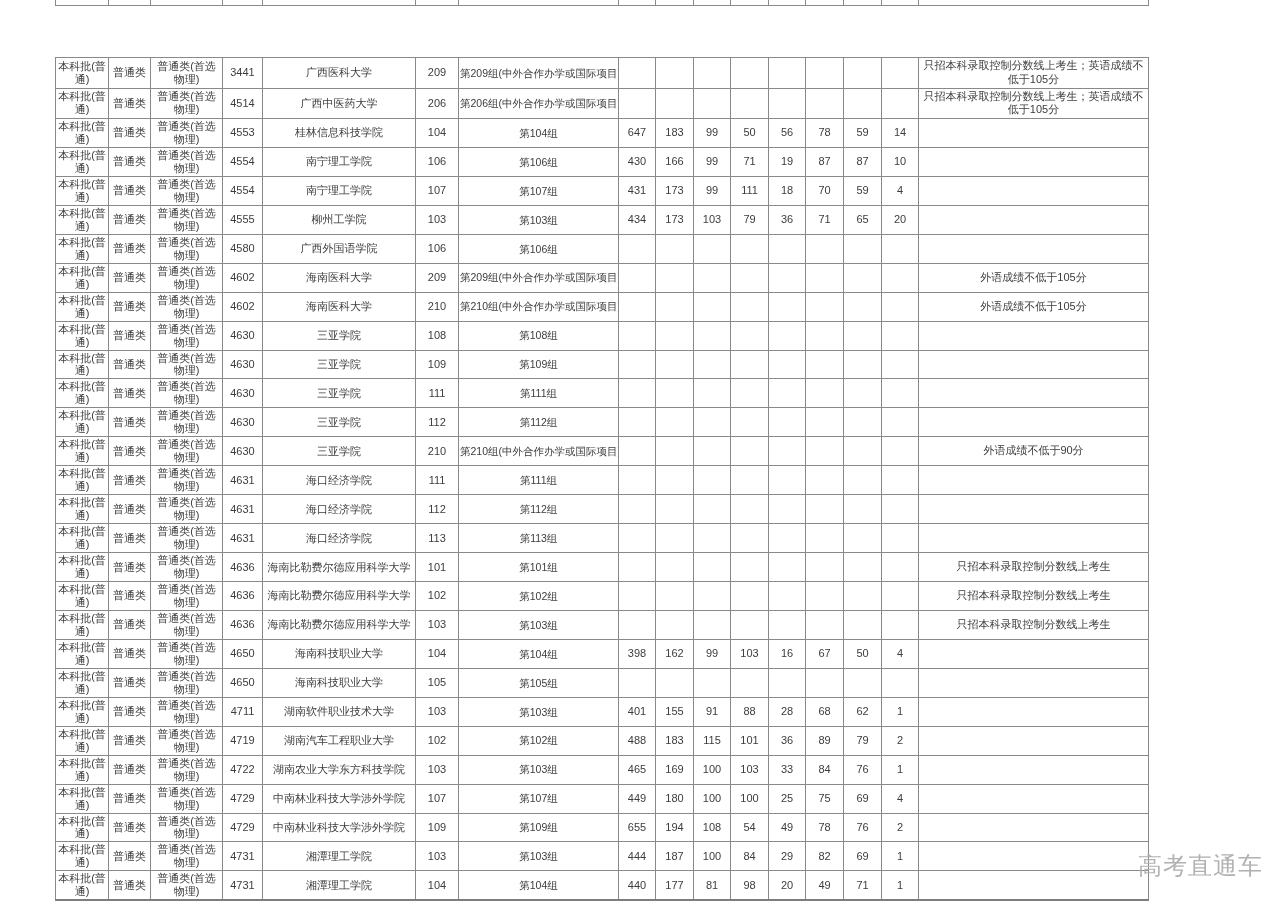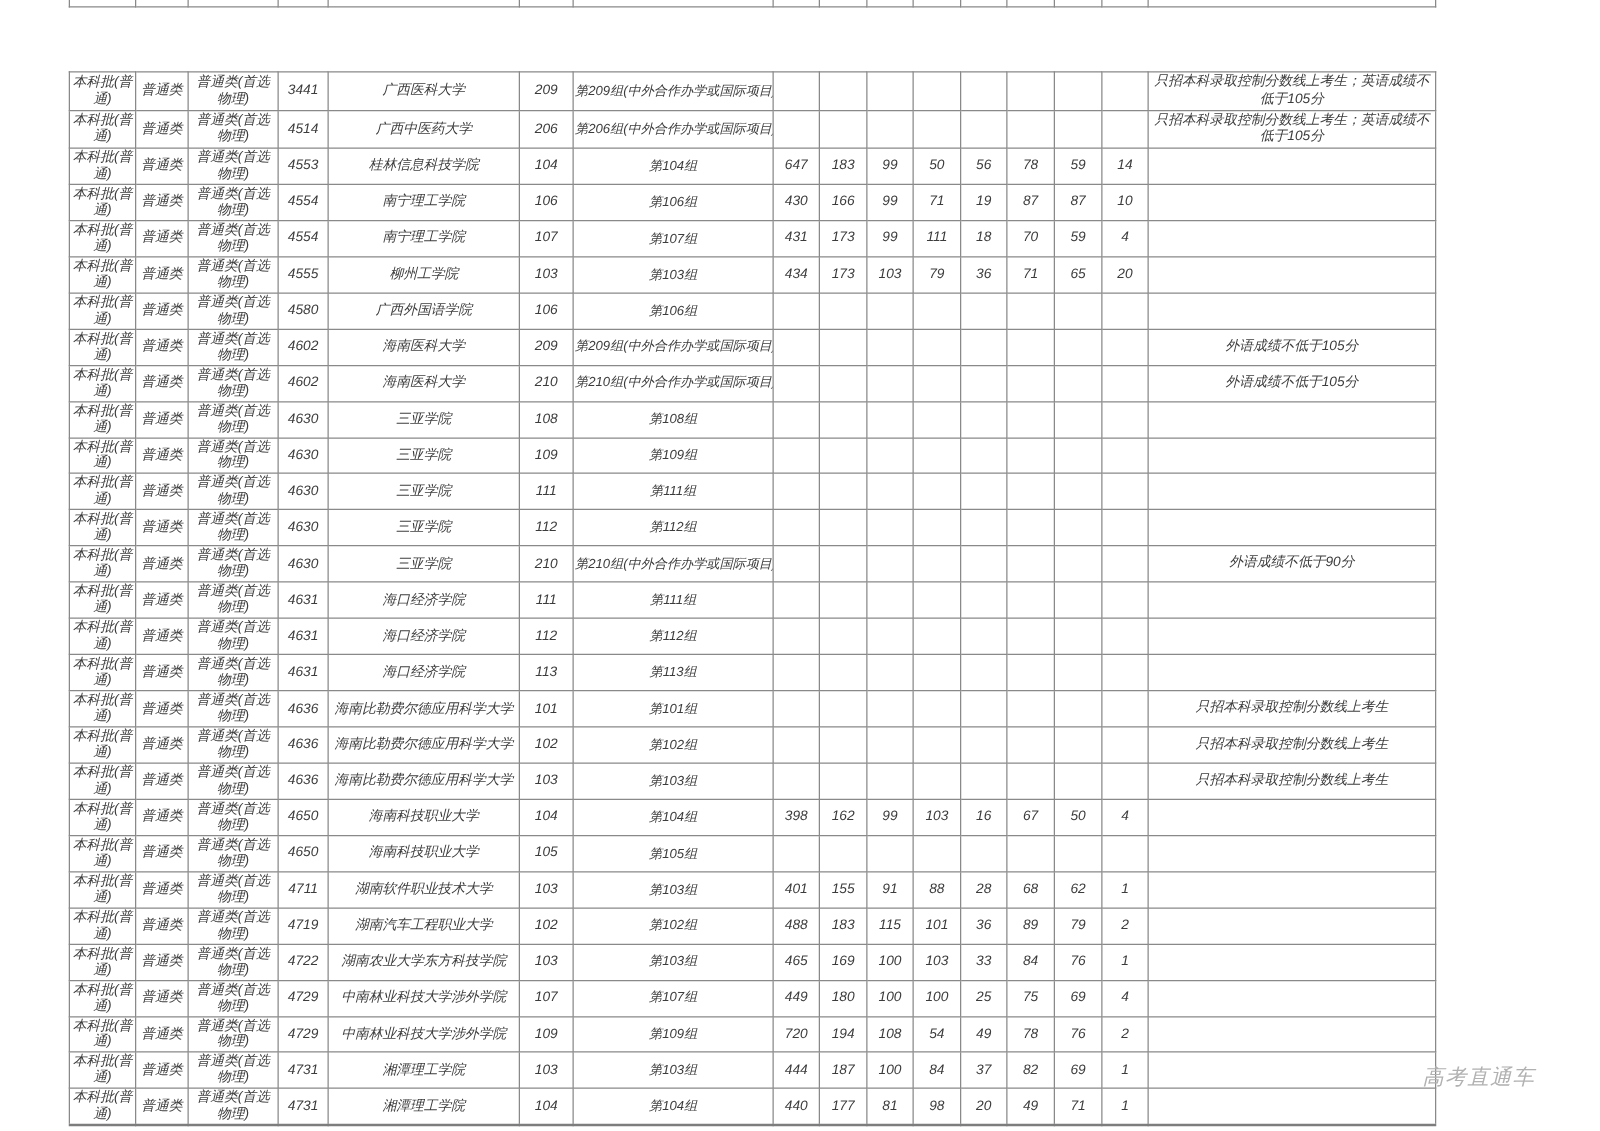--- a/index.html
+++ b/index.html
@@ -10,21 +10,20 @@
     height: 905px;
     font-family: "Liberation Sans", "DejaVu Sans", sans-serif;
     color: #3c3c3c;
   }
   .page {
     position: relative;
     width: 1280px;
     height: 905px;
     overflow: hidden;
     background: #fff;
-    font-style: italic;
   }
   
   .top-sliver {
     position: absolute;
     left: 55px;
     top: -23px;
     width: 1093px;
     height: 27px;
   }
   table.grid {
@@ -56,21 +55,21 @@
     padding: 1px 1px;
   }
   .main-table td.c-remark {
     font-size: 11px;
     line-height: 1.25;
   }
   .watermark {
     position: absolute;
     left: 1138px;
     top: 850px;
-    font-size: 17px;
+    font-size: 24px;
     letter-spacing: 1px;
     color: #b1b1b1;
     font-weight: 400;
     white-space: nowrap;
   }
 </style>
 </head>
 <body>
 
 <div class="page">
@@ -607,21 +606,21 @@
           <td class="c-remark"></td>
         </tr>
         <tr>
           <td>本科批(普通)</td>
           <td>普通类</td>
           <td>普通类(首选物理)</td>
           <td>4729</td>
           <td>中南林业科技大学涉外学院</td>
           <td>109</td>
           <td class="c-group-name">第109组</td>
-          <td class="c-stat">720</td>
+          <td class="c-stat">655</td>
           <td class="c-stat">194</td>
           <td class="c-stat">108</td>
           <td class="c-stat">54</td>
           <td class="c-stat">49</td>
           <td class="c-stat">78</td>
           <td class="c-stat">76</td>
           <td class="c-stat">2</td>
           <td class="c-remark"></td>
         </tr>
         <tr>
@@ -629,21 +628,21 @@
           <td>普通类</td>
           <td>普通类(首选物理)</td>
           <td>4731</td>
           <td>湘潭理工学院</td>
           <td>103</td>
           <td class="c-group-name">第103组</td>
           <td class="c-stat">444</td>
           <td class="c-stat">187</td>
           <td class="c-stat">100</td>
           <td class="c-stat">84</td>
-          <td class="c-stat">37</td>
+          <td class="c-stat">29</td>
           <td class="c-stat">82</td>
           <td class="c-stat">69</td>
           <td class="c-stat">1</td>
           <td class="c-remark"></td>
         </tr>
         <tr>
           <td>本科批(普通)</td>
           <td>普通类</td>
           <td>普通类(首选物理)</td>
           <td>4731</td>

